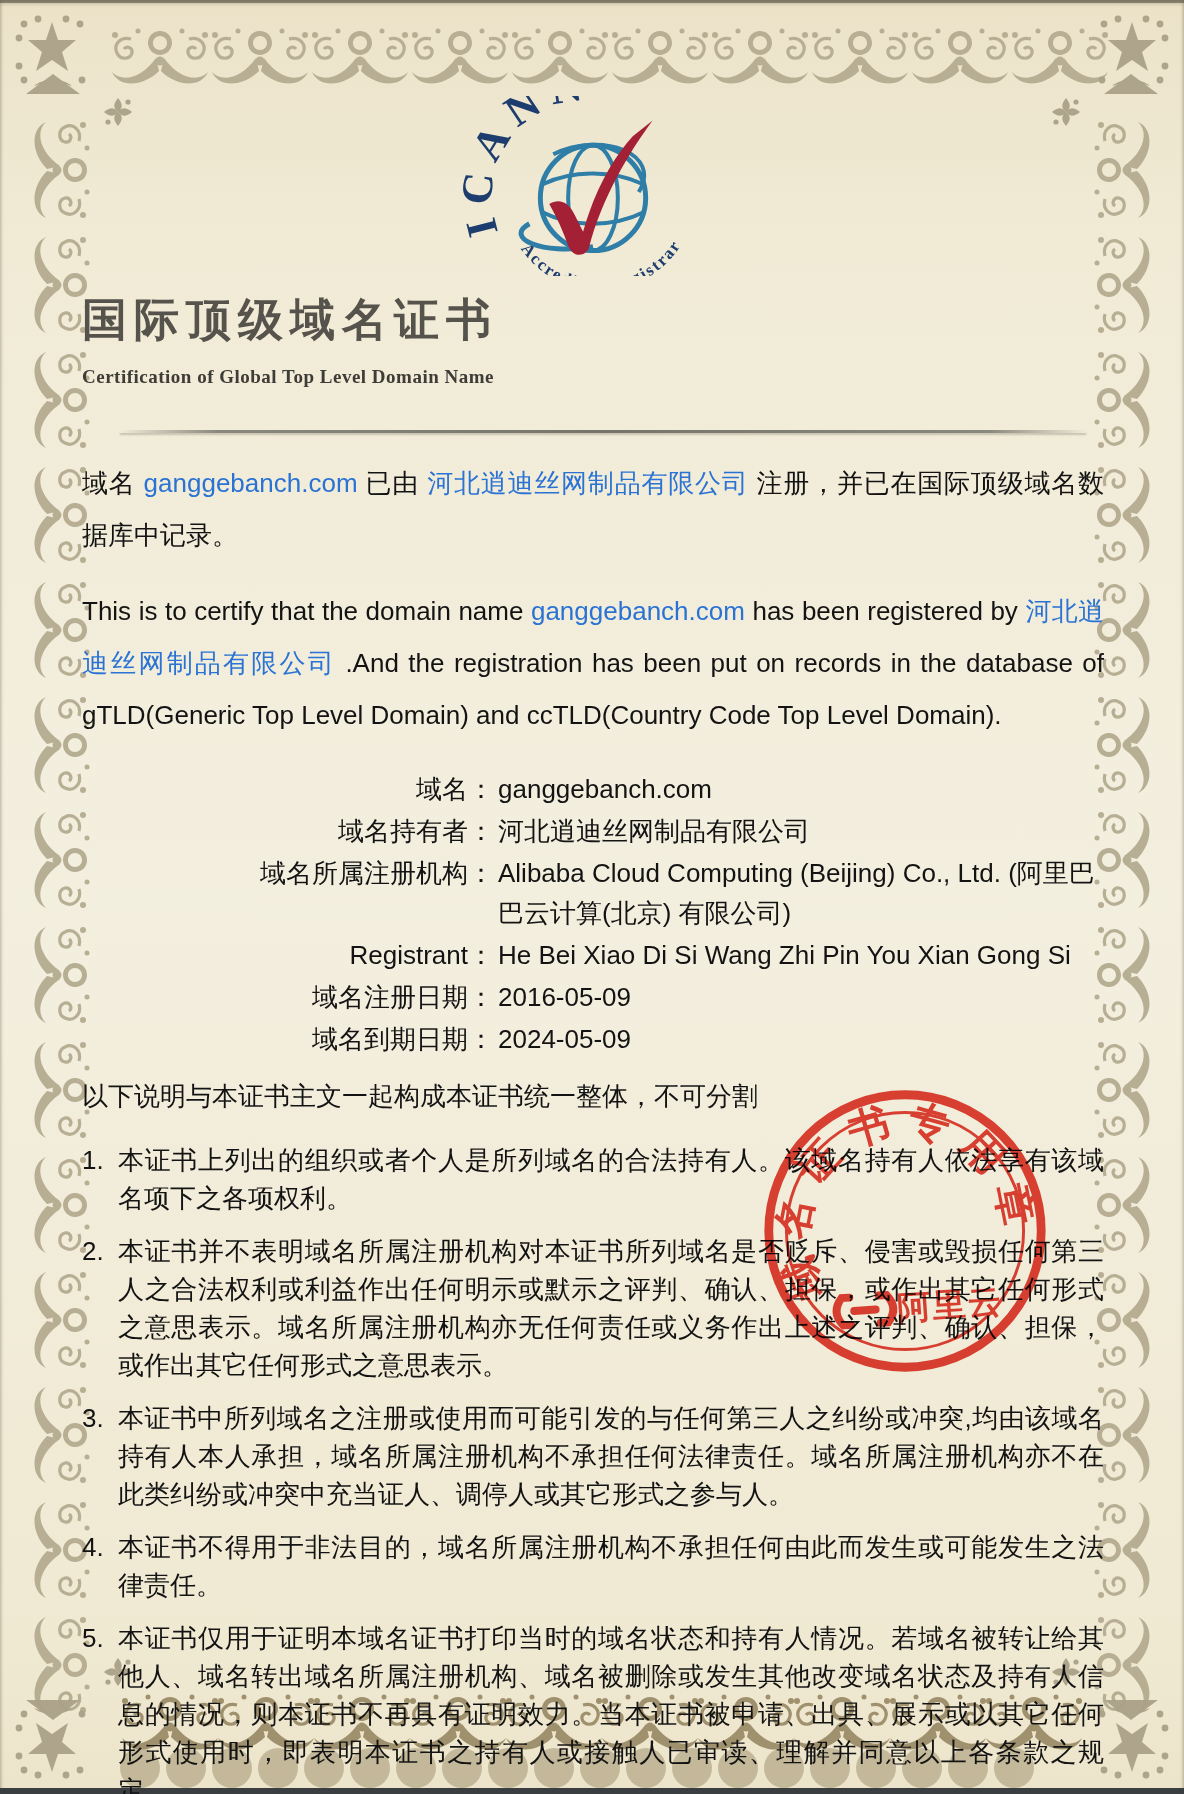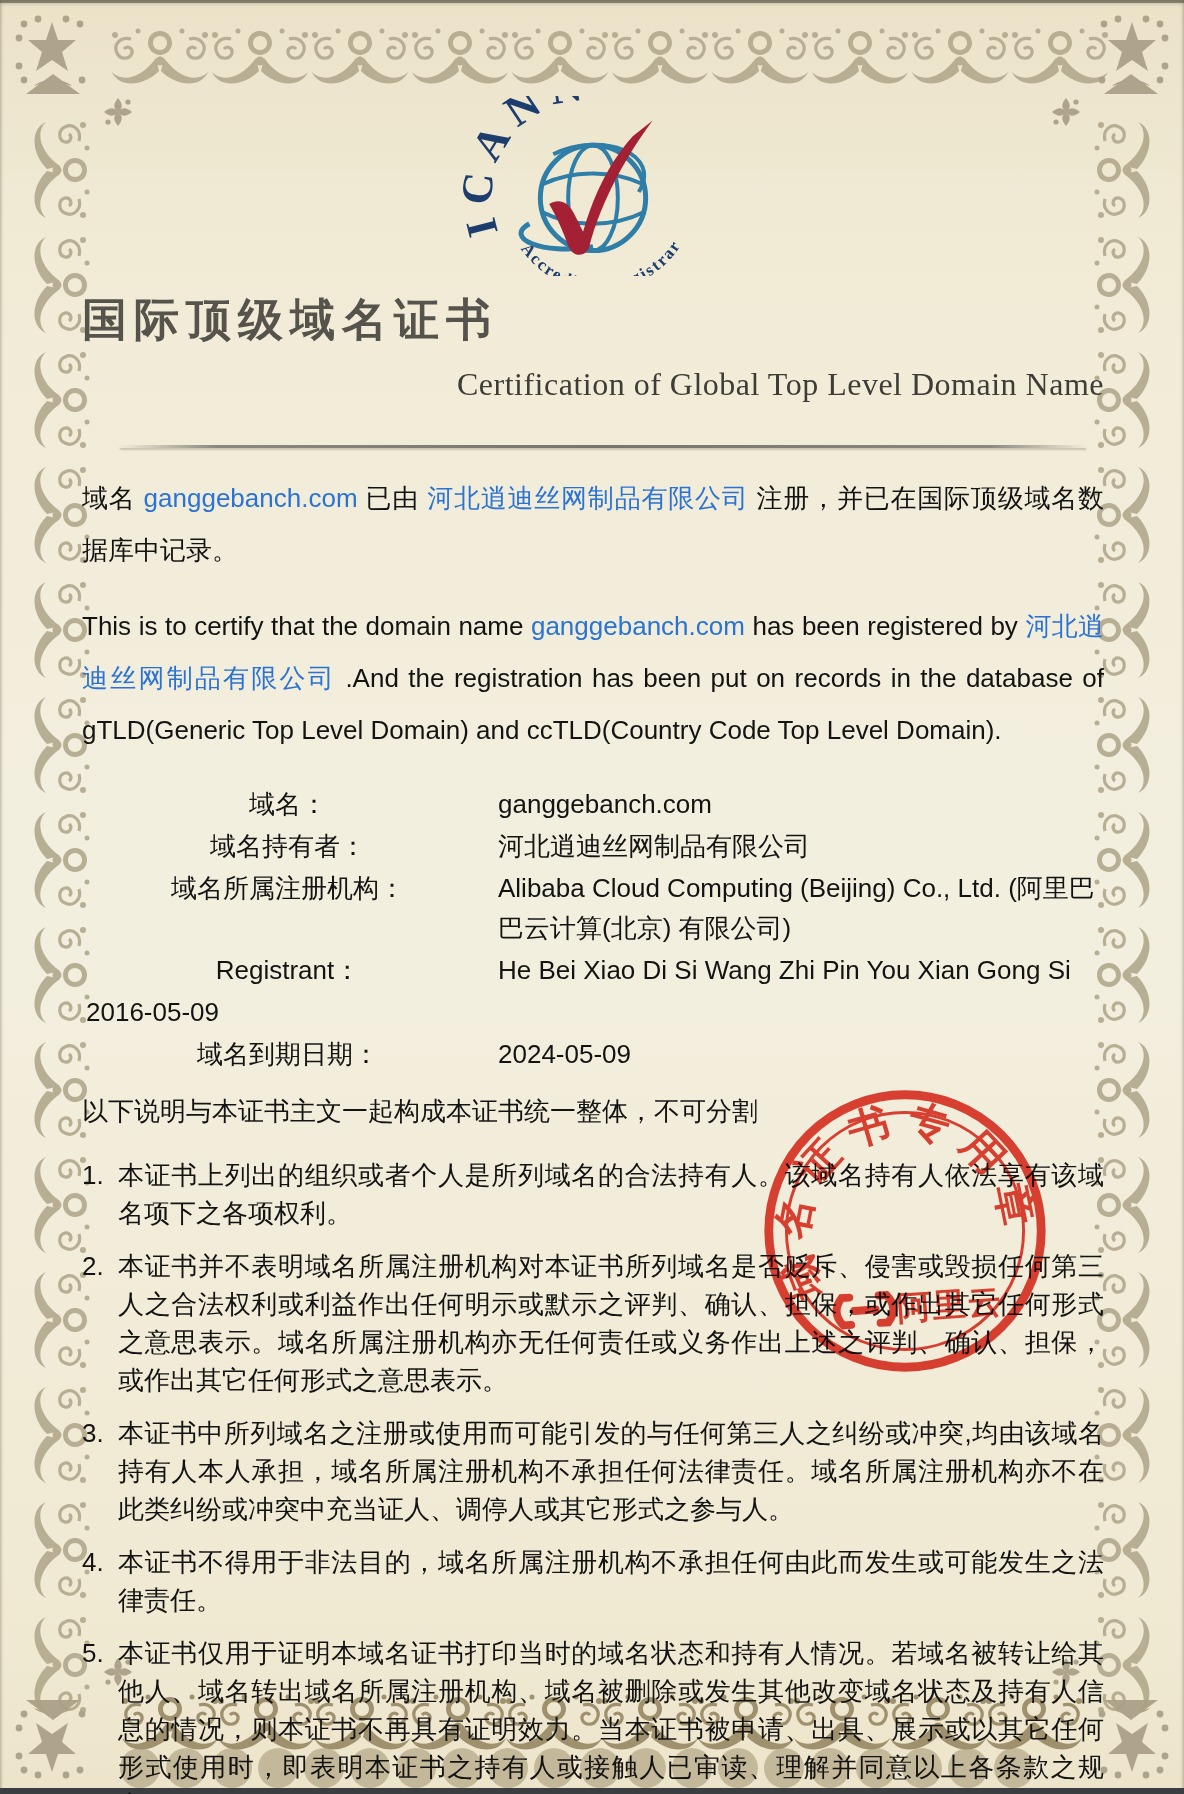--- a/index.html
+++ b/index.html
@@ -21,34 +21,34 @@
     position:absolute;left:82px;right:80px;top:0;
     color:#131313;
   }
   .logo-wrap{width:100%;text-align:center;margin-top:96px;}
   .logo-wrap svg{width:318px;height:180px;}
   .title-zh{
     text-align:left;font-size:45px;font-weight:bold;color:#55534c;
     letter-spacing:7px;margin:10px 0 0 0;
   }
   .title-en{
-    text-align:right;font-family:"Liberation Serif","DejaVu Serif",serif;
-    font-size:32px;font-weight:normal;color:#3e3c37;letter-spacing:.5px;margin:16px 0 0 0;
+    text-align:left;font-family:"Liberation Serif","DejaVu Serif",serif;
+    font-size:19px;font-weight:bold;color:#3e3c37;letter-spacing:.5px;margin:16px 0 0 0;
   }
   .divider{
     height:3px;margin:42px 18px 0 38px;
     background:linear-gradient(to right,rgba(140,135,125,0),#8b887e 10%,#77746b 50%,#8b887e 90%,rgba(140,135,125,0));
     box-shadow:0 2px 2px rgba(120,115,100,.35);
   }
   .para{font-size:26px;line-height:52px;text-align:justify;margin:24px 0 0 0;}
   .para-en{}
   a.doclink{color:#2a73d4;text-decoration:none;cursor:pointer;}
   .details{margin-top:28px;}
   .detail-row{display:grid;grid-template-columns:412px 1fr;font-size:26px;line-height:40px;margin:2px 0;}
-  .detail-label{text-align:center;white-space:nowrap;}
+  .detail-label{text-align:right;white-space:nowrap;}
   .detail-value{text-align:left;padding-left:4px;max-width:600px;}
   .terms-intro{font-size:26px;line-height:38px;margin-top:18px;}
   .terms{margin-top:6px;}
   .term-row{display:flex;font-size:26px;line-height:38px;margin-top:15px;}
   .term-num{flex:0 0 36px;}
   .term-text{flex:1;text-align:justify;}
   .stamp{
     position:absolute;left:758px;top:1084px;width:294px;height:294px;
     opacity:.88;mix-blend-mode:multiply;z-index:5;pointer-events:none;
   }
@@ -237,20 +237,21 @@
           <div class="detail-label">域名所属注册机构：</div>
           <div class="detail-value">Alibaba Cloud Computing (Beijing) Co., Ltd. (阿里巴巴云计算(北京) 有限公司)</div>
         </div>
 
         <div class="detail-row">
           <div class="detail-label">Registrant：</div>
           <div class="detail-value">He Bei Xiao Di Si Wang Zhi Pin You Xian Gong Si</div>
         </div>
 
         <div class="detail-row">
+          <div class="detail-label">域名注册日期：</div>
           <div class="detail-value">2016-05-09</div>
         </div>
 
         <div class="detail-row">
           <div class="detail-label">域名到期日期：</div>
           <div class="detail-value">2024-05-09</div>
         </div>
       </div>
 
     <p class="terms-intro">以下说明与本证书主文一起构成本证书统一整体，不可分割</p>

